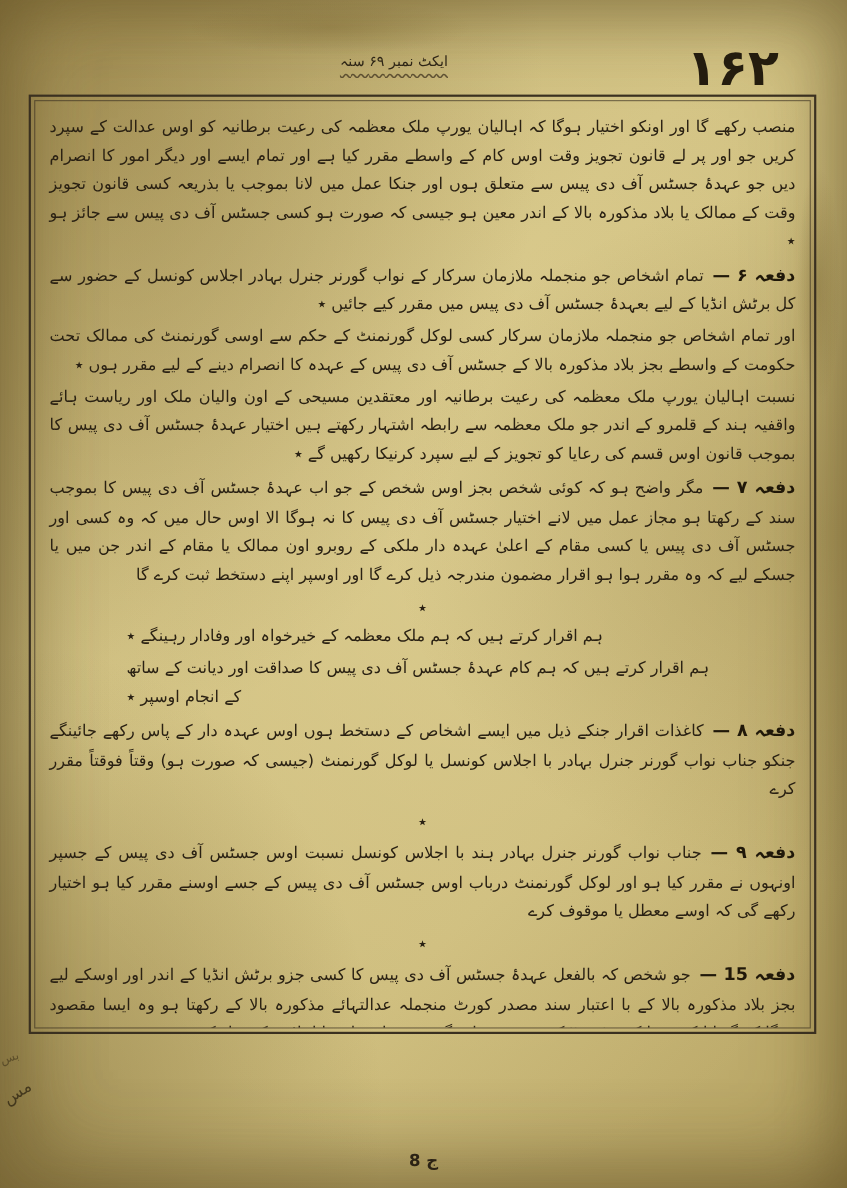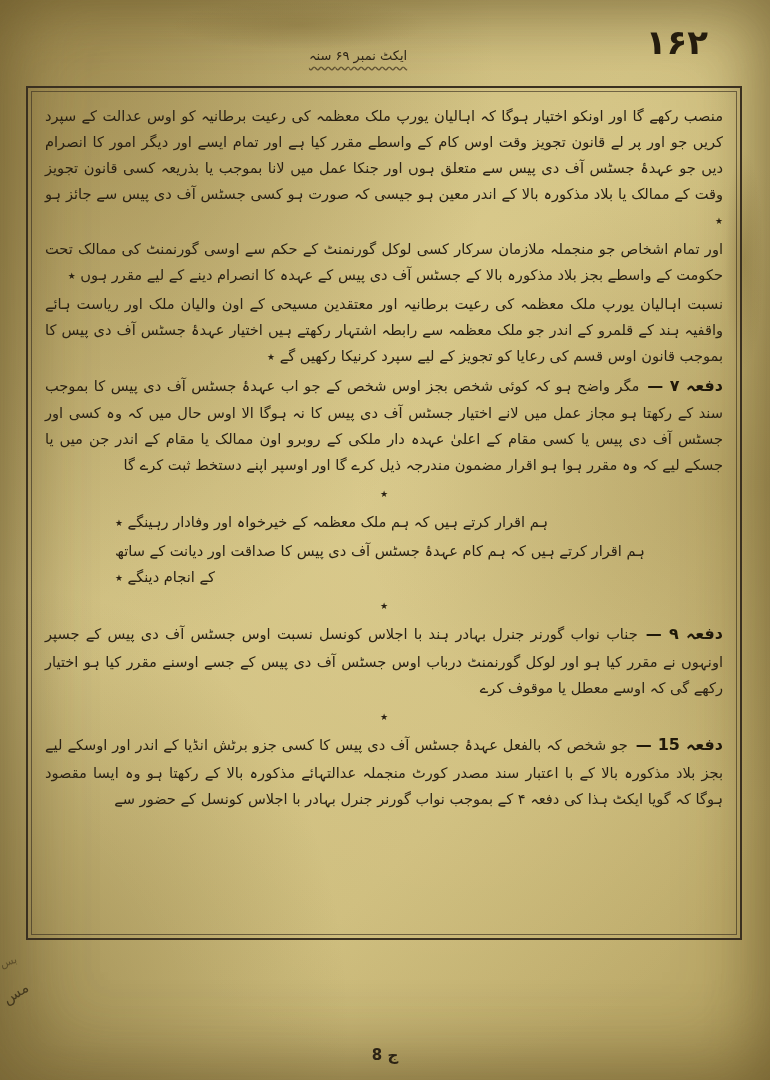--- a/index.html
+++ b/index.html
@@ -16,22 +16,22 @@
       radial-gradient(ellipse at 5% 95%, rgba(100,80,30,.40), transparent 30%),
       radial-gradient(ellipse at 55% 45%, rgba(255,242,190,.20), transparent 72%),
       linear-gradient(135deg,#c2b070 0%,#d3c384 38%,#cdbc7c 68%,#b4a161 100%);
     box-shadow:
       inset 0 0 90px rgba(90,70,28,.45),
       inset 26px -22px 70px rgba(80,62,22,.30),
       inset -14px 18px 50px rgba(96,78,30,.25);
     color:#2b2214;
   }
   .page-number{
-    position:absolute;top:22px;right:62px;
-    font-size:34px;font-weight:bold;letter-spacing:2px;
+    position:absolute;top:34px;right:62px;
+    font-size:46px;font-weight:bold;letter-spacing:2px;
     color:#241c0e;
   }
   .header-cartouche{
     position:absolute;top:48px;left:46.5%;transform:translateX(-50%);
     font-size:13px;white-space:nowrap;color:#2e2516;
     text-decoration:underline wavy rgba(62,50,28,.75);
     text-underline-offset:6px;
     padding:0 14px;
   }
   .frame{
@@ -89,33 +89,35 @@
   <div class="page-number">۱۶۲</div>
 
   <div class="header-cartouche">ایکٹ نمبر ۶۹ سنہ</div>
 
   <div class="frame">
     <div class="frame-inner">
       <div class="textblock">
 
         <p class="para"><span>منصب رکھے گا اور اونکو اختیار ہوگا کہ اہالیان یورپ ملک معظمہ کی رعیت برطانیہ کو اوس عدالت کے سپرد کریں جو اور پر لے قانون تجویز وقت اوس کام کے واسطے مقرر کیا ہے اور تمام ایسے اور دیگر امور کا انصرام دیں جو عہدۂ جسٹس آف دی پیس سے متعلق ہوں اور جنکا عمل میں لانا بموجب یا بذریعہ کسی قانون تجویز وقت کے ممالک یا بلاد مذکورہ بالا کے اندر معین ہو جیسی کہ صورت ہو کسی جسٹس آف دی پیس سے جائز ہو ٭</span></p>
 
+        <p class="para"><span class="marker">دفعہ ۶ —</span><span>تمام اشخاص جو منجملہ ملازمان سرکار کے نواب گورنر جنرل بہادر اجلاس کونسل کے حضور سے کل برٹش انڈیا کے لیے بعہدۂ جسٹس آف دی پیس میں مقرر کیے جائیں ٭</span></p>
 
         <p class="para"><span>اور تمام اشخاص جو منجملہ ملازمان سرکار کسی لوکل گورنمنٹ کے حکم سے اوسی گورنمنٹ کی ممالک تحت حکومت کے واسطے بجز بلاد مذکورہ بالا کے جسٹس آف دی پیس کے عہدہ کا انصرام دینے کے لیے مقرر ہوں ٭</span></p>
 
         <p class="para"><span>نسبت اہالیان یورپ ملک معظمہ کی رعیت برطانیہ اور معتقدین مسیحی کے اون والیان ملک اور ریاست ہائے واقفیہ ہند کے قلمرو کے اندر جو ملک معظمہ سے رابطہ اشتہار رکھتے ہیں اختیار عہدۂ جسٹس آف دی پیس کا بموجب قانون اوس قسم کی رعایا کو تجویز کے لیے سپرد کرنیکا رکھیں گے ٭</span></p>
 
         <p class="para"><span class="marker">دفعہ ۷ —</span><span>مگر واضح ہو کہ کوئی شخص بجز اوس شخص کے جو اب عہدۂ جسٹس آف دی پیس کا بموجب سند کے رکھتا ہو مجاز عمل میں لانے اختیار جسٹس آف دی پیس کا نہ ہوگا الا اوس حال میں کہ وہ کسی اور جسٹس آف دی پیس یا کسی مقام کے اعلیٰ عہدہ دار ملکی کے روبرو اون ممالک یا مقام کے اندر جن میں یا جسکے لیے کہ وہ مقرر ہوا ہو اقرار مضمون مندرجہ ذیل کرے گا اور اوسپر اپنے دستخط ثبت کرے گا</span></p>
 
         <p class="para separator">٭</p>
 
         <p class="para center">ہم اقرار کرتے ہیں کہ ہم ملک معظمہ کے خیرخواہ اور وفادار رہینگے ٭</p>
 
-        <p class="para center">ہم اقرار کرتے ہیں کہ ہم کام عہدۂ جسٹس آف دی پیس کا صداقت اور دیانت کے ساتھ کے انجام دینگے ٭</p>
+        <p class="para center">ہم اقرار کرتے ہیں کہ ہم کام عہدۂ جسٹس آف دی پیس کا صداقت اور دیانت کے ساتھ کے انجام اوسپر ٭</p>
 
+        <p class="para"><span class="marker">دفعہ ۸ —</span><span>کاغذات اقرار جنکے ذیل میں ایسے اشخاص کے دستخط ہوں اوس عہدہ دار کے پاس رکھے جائینگے جنکو جناب نواب گورنر جنرل بہادر با اجلاس کونسل یا لوکل گورنمنٹ (جیسی کہ صورت ہو) وقتاً فوقتاً مقرر کرے</span></p>
 
         <p class="para separator">٭</p>
 
         <p class="para"><span class="marker">دفعہ ۹ —</span><span>جناب نواب گورنر جنرل بہادر ہند با اجلاس کونسل نسبت اوس جسٹس آف دی پیس کے جسپر اونہوں نے مقرر کیا ہو اور لوکل گورنمنٹ درباب اوس جسٹس آف دی پیس کے جسے اوسنے مقرر کیا ہو اختیار رکھے گی کہ اوسے معطل یا موقوف کرے</span></p>
 
         <p class="para separator">٭</p>
 
         <p class="para"><span class="marker">دفعہ 15 —</span><span>جو شخص کہ بالفعل عہدۂ جسٹس آف دی پیس کا کسی جزو برٹش انڈیا کے اندر اور اوسکے لیے بجز بلاد مذکورہ بالا کے با اعتبار سند مصدر کورٹ منجملہ عدالتہائے مذکورہ بالا کے رکھتا ہو وہ ایسا مقصود ہوگا کہ گویا ایکٹ ہذا کی دفعہ ۴ کے بموجب نواب گورنر جنرل بہادر با اجلاس کونسل کے حضور سے</span></p>
 
       </div>

